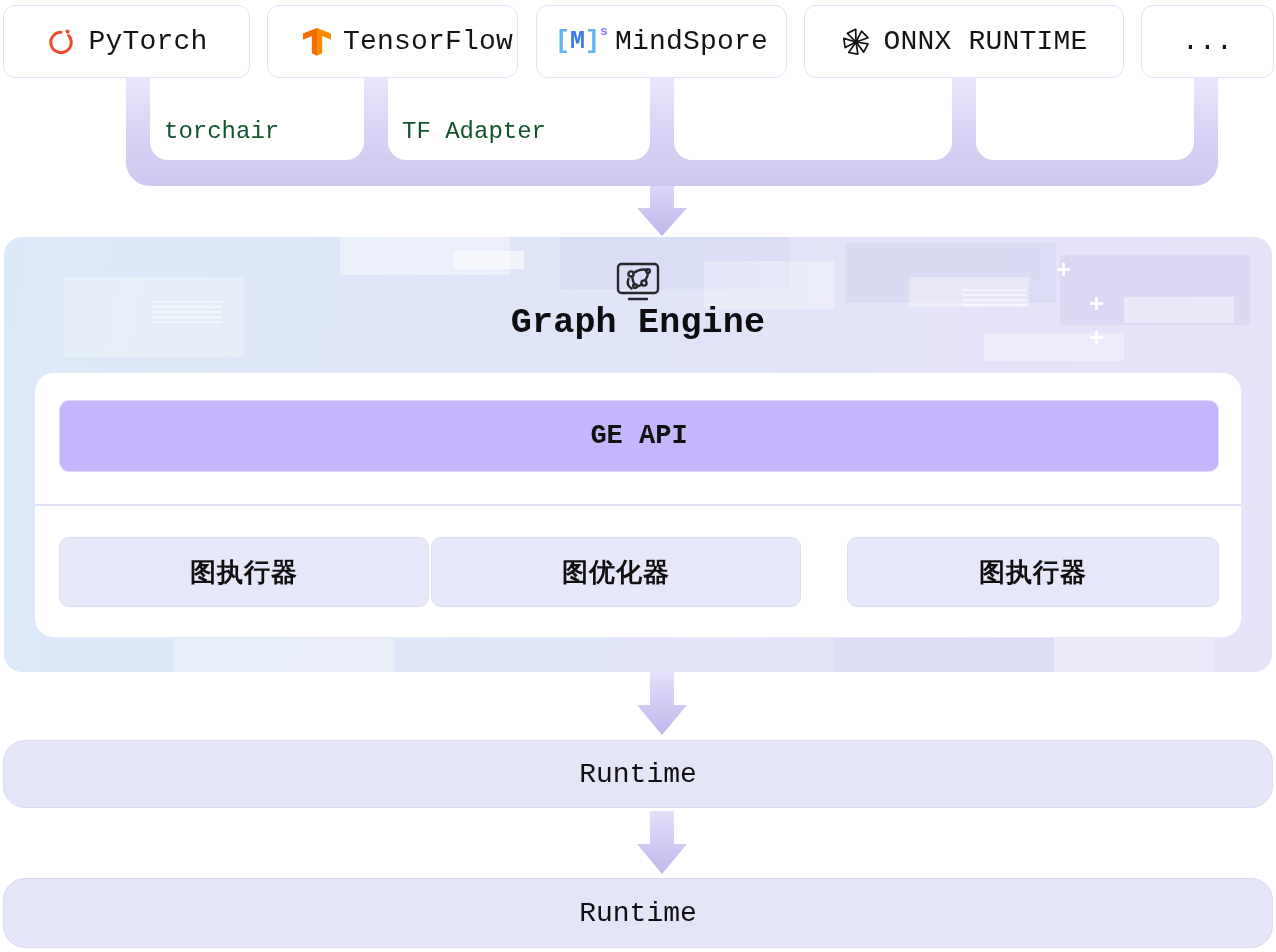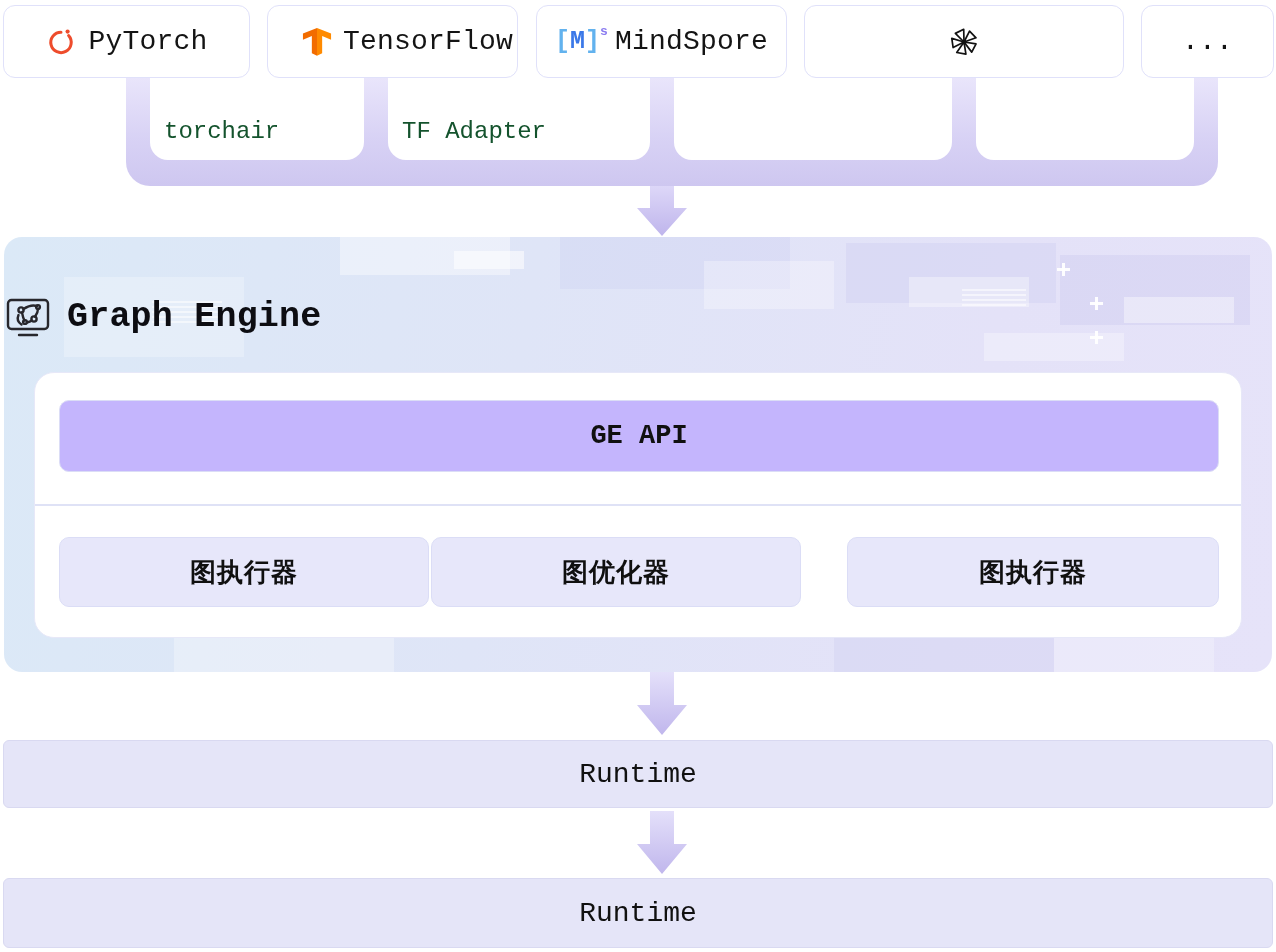--- a/index.html
+++ b/index.html
@@ -47,21 +47,21 @@
   }
   .mz{position:absolute;}
   .plus{position:absolute;width:13px;height:13px;}
   .plus::before,.plus::after{content:"";position:absolute;background:rgba(255,255,255,.95);}
   .plus::before{left:5px;top:0;width:3px;height:13px;}
   .plus::after{left:0;top:5px;width:13px;height:3px;}
   .stripes{background:repeating-linear-gradient(180deg,rgba(255,255,255,.55) 0 2px,rgba(255,255,255,0) 2px 5px);}
 
   .ge-title-row{
     position:absolute;left:0;top:54px;width:100%;height:52px;
-    display:flex;align-items:center;justify-content:flex-start;gap:15px;
+    display:flex;align-items:center;justify-content:flex-end;flex-direction:column;
   }
   .ge-title{font-size:35px;font-weight:700;color:#0d0d12;letter-spacing:.2px;}
 
   .ge-card{
     position:absolute;left:30px;top:135px;width:1208px;height:266px;
     background:#ffffff;border:1px solid #e7e8f8;border-radius:20px;box-sizing:border-box;
   }
   .ge-api-bar{
     position:absolute;left:24px;top:27px;width:1160px;height:72px;
     background:#c4b5fd;border:1px solid #dbddf6;border-radius:10px;box-sizing:border-box;
@@ -72,21 +72,21 @@
   .ge-mod{
     position:absolute;top:164px;height:70px;
     background:#e7e7fa;border:1px solid #dbddf6;border-radius:10px;box-sizing:border-box;
     display:flex;align-items:center;justify-content:center;
     font-size:26px;font-weight:600;color:#101010;letter-spacing:1px;
   }
 
   
   .layer-bar{
     position:absolute;left:3px;width:1270px;height:68px;
-    background:#e5e5f8;border:1px solid #d9d9f1;border-radius:6px;box-sizing:border-box;
+    background:#e5e5f8;border:1px solid #d9d9f1;border-radius:22px;box-sizing:border-box;
     display:flex;align-items:center;justify-content:center;
     font-size:28px;font-weight:500;color:#101010;
   }
 </style>
 </head>
 <body>
 
 <div class="canvas">
 
   <div class="fw-box" style="left:3px;width:247px;">
@@ -124,20 +124,21 @@
       <svg width="32" height="32" viewBox="0 0 32 32" fill="none" stroke="#121212" stroke-width="1.7" stroke-linejoin="round">
         <g transform="rotate(10 16 16)">
           <path d="M16 16 L13.5 3.5 L6 9 Z"></path>
           <path d="M16 16 L13.5 3.5 L6 9 Z" transform="rotate(72 16 16)"></path>
           <path d="M16 16 L13.5 3.5 L6 9 Z" transform="rotate(144 16 16)"></path>
           <path d="M16 16 L13.5 3.5 L6 9 Z" transform="rotate(216 16 16)"></path>
           <path d="M16 16 L13.5 3.5 L6 9 Z" transform="rotate(288 16 16)"></path>
         </g>
       </svg>
     </span>
+    <span class="fw-label">ONNX RUNTIME</span>
   </div>
 
   <div class="fw-box" style="left:1141px;width:133px;">
     <span class="fw-label">...</span>
   </div>
 
   <div class="comb">
 
     <div class="comb-gap" style="left:24px;width:214px;">
       <span class="adapter-label" style="left:14px;">torchair</span>

